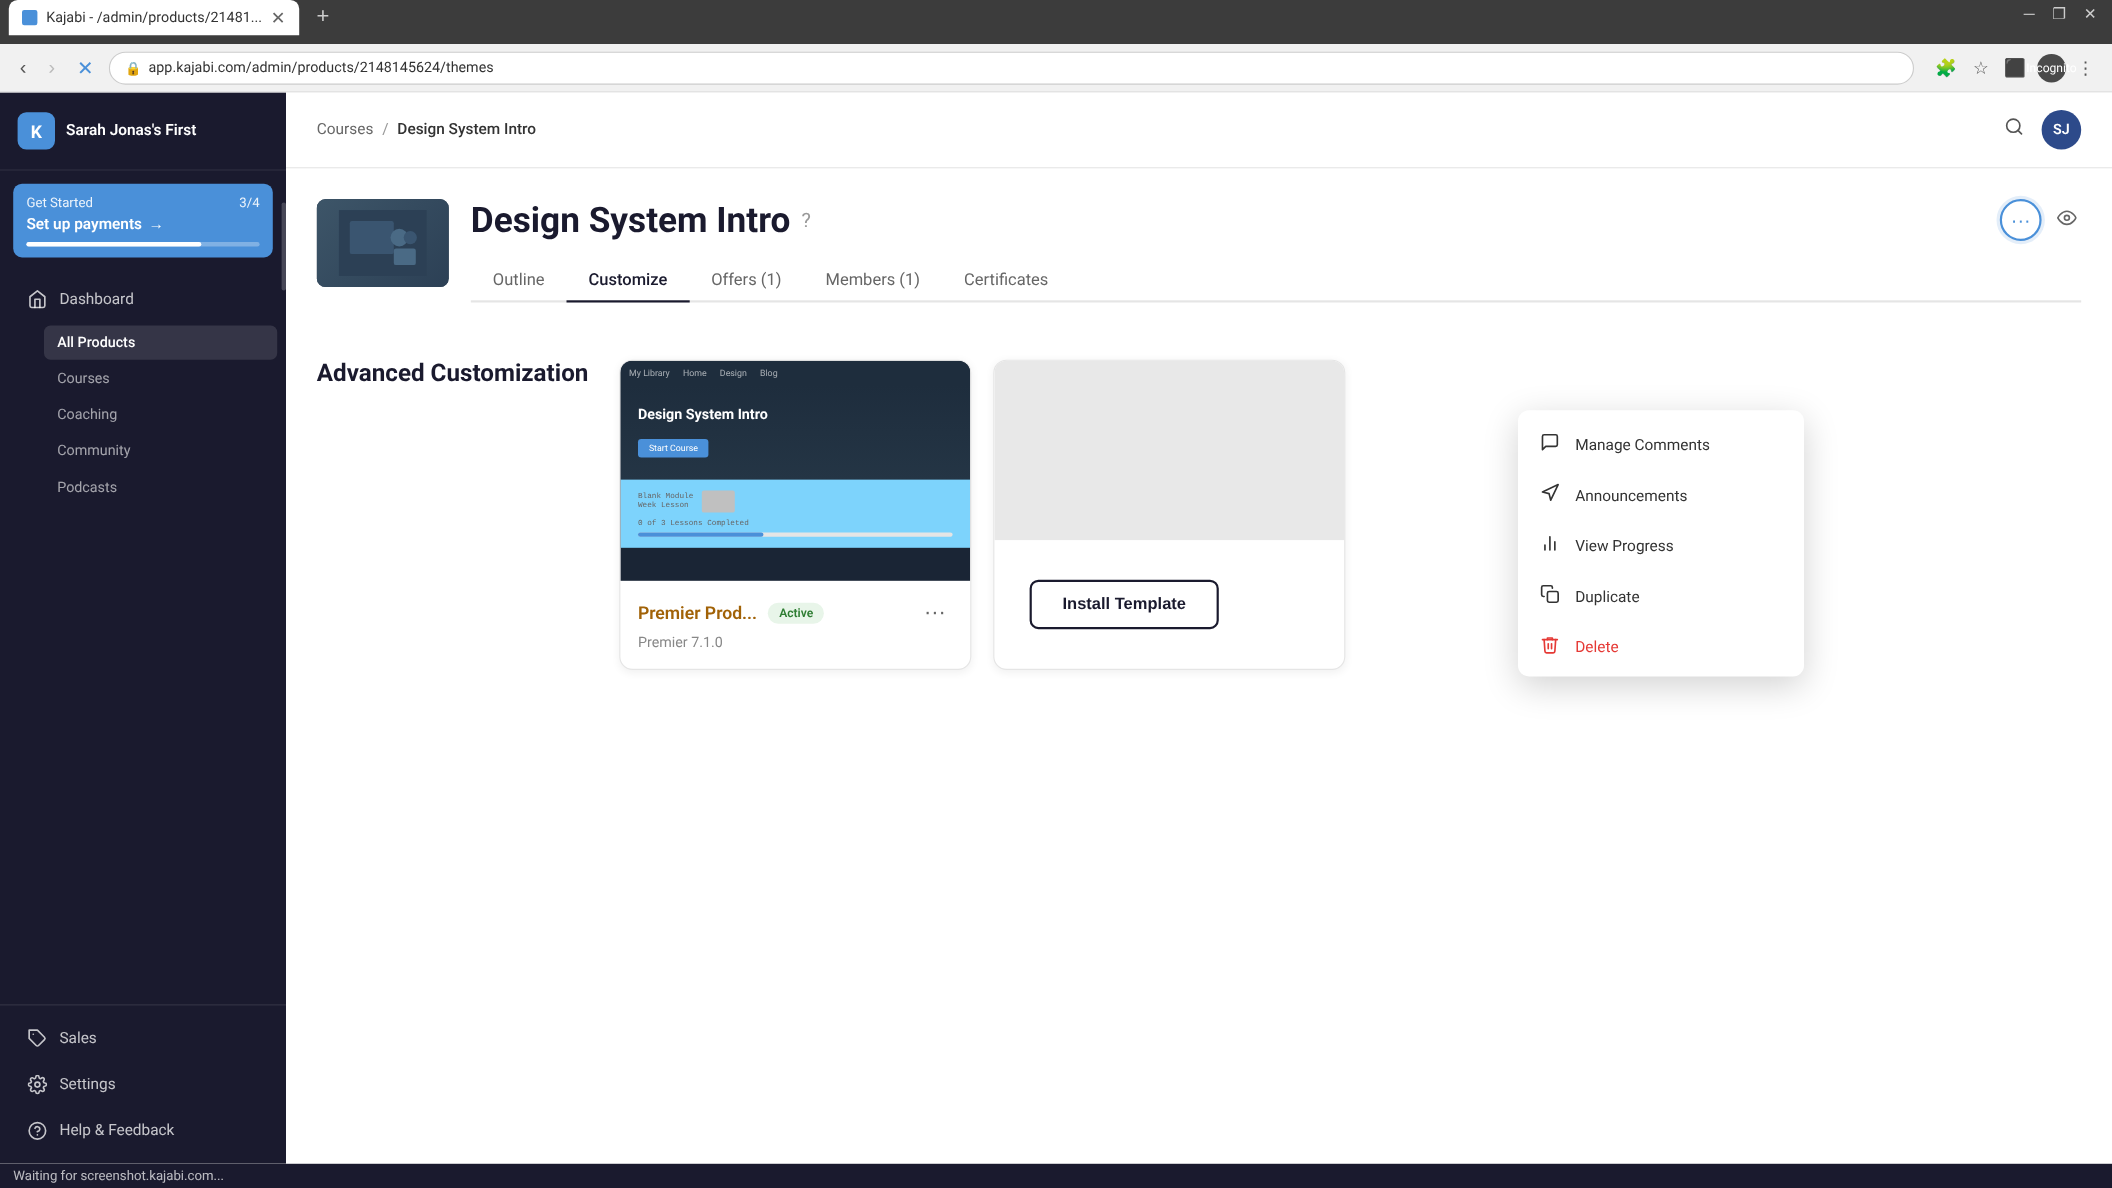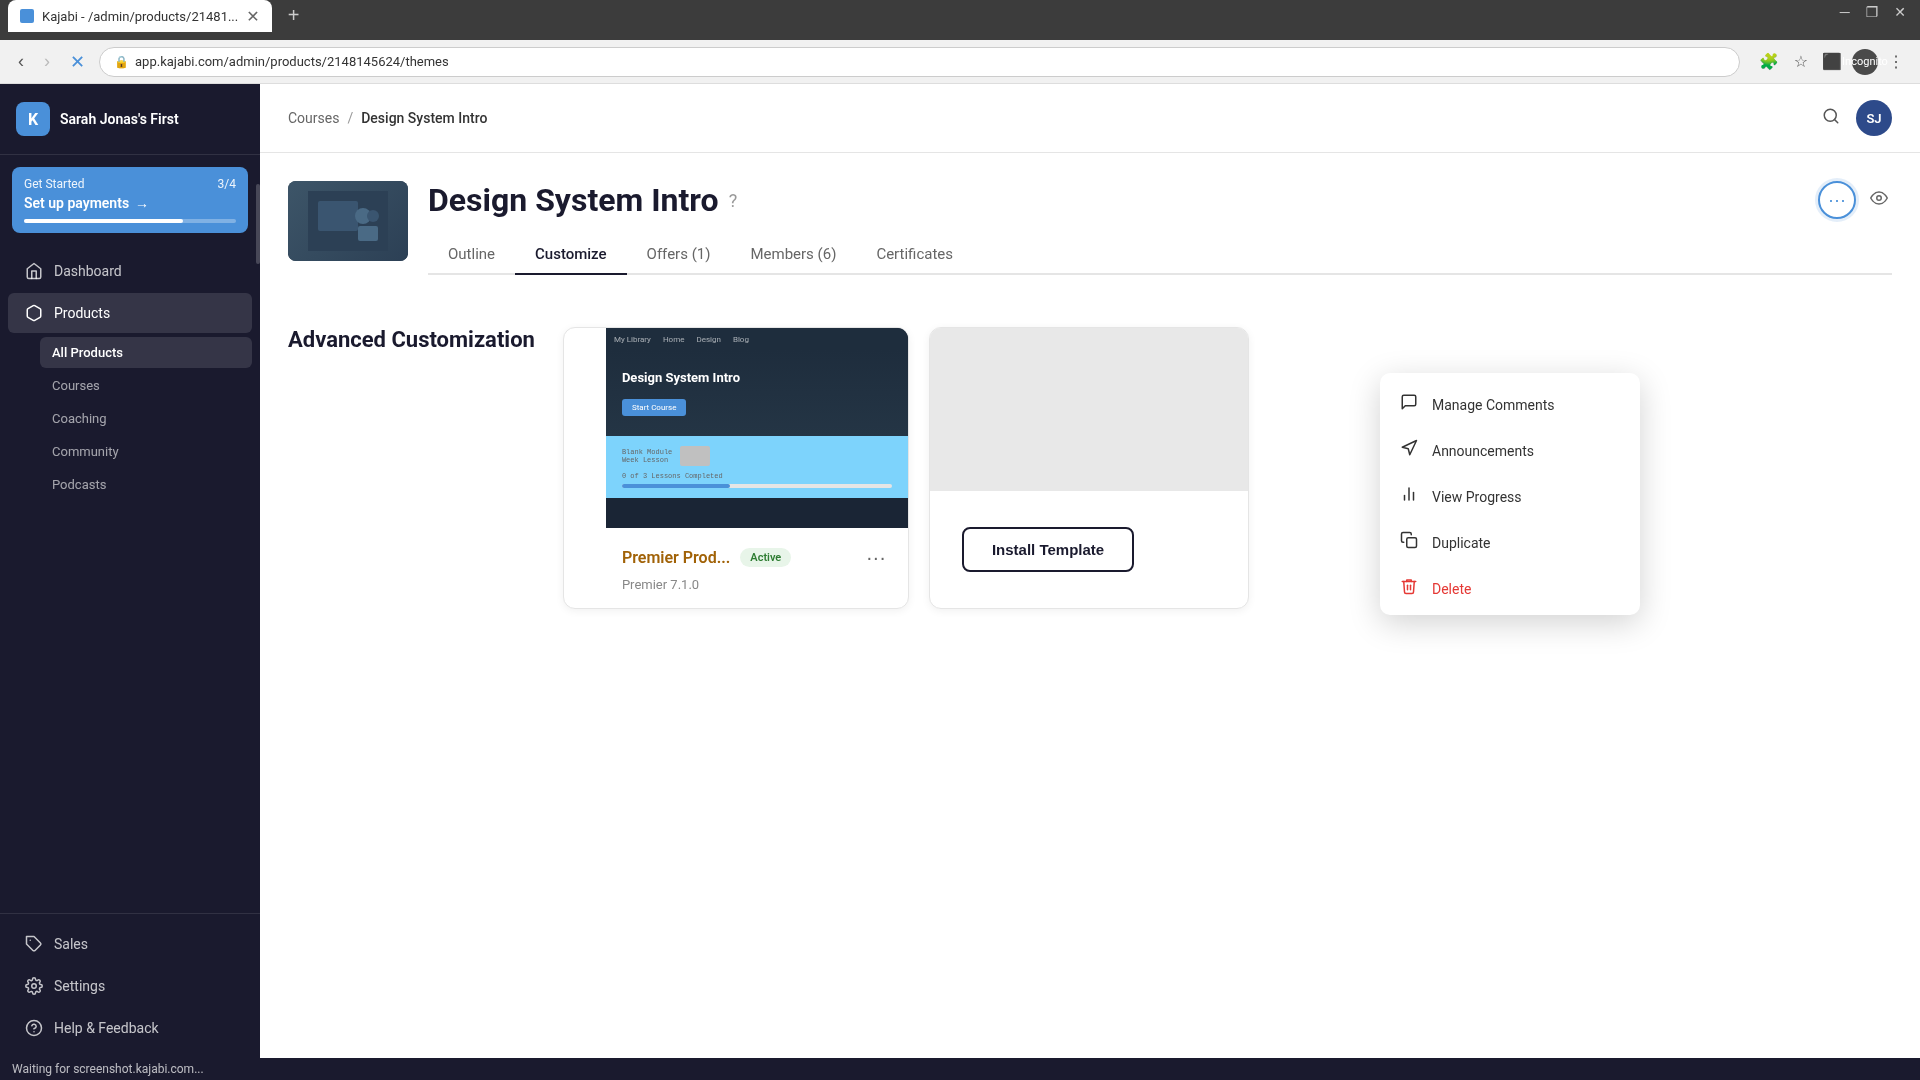--- a/index.html
+++ b/index.html
@@ -76,21 +76,21 @@
     .tab.active { color: #1a1a2e; border-bottom-color: #1a1a2e; font-weight: 500; }
 
     
     .customization-layout { display: flex; gap: 28px; align-items: flex-start; }
     .customization-info { max-width: 300px; flex-shrink: 0; }
     .section-title { font-size: 22px; font-weight: 700; color: #1a1a2e; margin-bottom: 12px; }
     .section-desc { font-size: 14px; color: #666; line-height: 1.6; }
 
     
     .templates-area { display: flex; gap: 20px; flex: 1; }
-    .template-card { background: white; border: 1px solid #e5e5e5; border-radius: 12px; overflow: hidden; width: 346px; flex-shrink: 0; box-shadow: 0 2px 8px rgba(0,0,0,0.06); padding-left: 42px; }
+    .template-card { background: white; border: 1px solid #e5e5e5; border-radius: 12px; overflow: hidden; width: 320px; flex-shrink: 0; box-shadow: 0 2px 8px rgba(0,0,0,0.06); }
     .template-preview { width: 100%; height: 200px; background: #1a2535; position: relative; overflow: hidden; }
     .preview-mock { width: 100%; height: 100%; position: relative; }
     .preview-nav-bar { background: #1e2d3d; height: 22px; display: flex; align-items: center; padding: 0 8px; gap: 12px; }
     .preview-nav-item { color: rgba(255,255,255,0.6); font-size: 8px; }
     .preview-hero { background: linear-gradient(180deg, #1e2d3d 0%, #243545 100%); padding: 20px 16px; }
     .preview-hero-title { color: white; font-size: 13px; font-weight: 700; margin-bottom: 10px; }
     .preview-hero-btn { background: #4a90d9; color: white; font-size: 8px; padding: 4px 10px; border-radius: 3px; display: inline-block; }
     .preview-modules { background: #7dd3fc; padding: 10px 16px; font-family: Liberation Mono, monospace; }
     .preview-module-row { display: flex; align-items: center; gap: 8px; margin-bottom: 6px; }
     .preview-module-text { font-size: 7px; color: #666; flex: 1; }
@@ -182,28 +182,20 @@
     <div class="nav-section">
       <div class="nav-item">
         <div class="nav-icon">
           <svg class="icon-svg" viewBox="0 0 24 24">
               <path d="M3 9l9-7 9 7v11a2 2 0 01-2 2H5a2 2 0 01-2-2z"></path>
               <polyline points="9,22 9,12 15,12 15,22"></polyline>
             </svg>
         </div>
         <span>Dashboard</span>
       </div>
-      <div class="nav-item active">
-        <div class="nav-icon">
-          <svg class="icon-svg" viewBox="0 0 24 24">
-              <path d="M21 16V8a2 2 0 00-1-1.73l-7-4a2 2 0 00-2 0l-7 4A2 2 0 003 8v8a2 2 0 001 1.73l7 4a2 2 0 002 0l7-4A2 2 0 0021 16z"></path>
-            </svg>
-        </div>
-        <span>Products</span>
-      </div>
     </div>
 
     <div class="sub-nav">
       <span class="sub-nav-item active">All Products</span>
       <span class="sub-nav-item">Courses</span>
       <span class="sub-nav-item">Coaching</span>
       <span class="sub-nav-item">Community</span>
       <span class="sub-nav-item">Podcasts</span>
     </div>
 
@@ -294,21 +286,21 @@
         <div class="product-info">
           <div class="product-title-row">
             <h1 class="product-title">Design System Intro</h1>
             <span class="help-icon">?</span>
           </div>
 
           <div class="tabs">
             <div class="tab">Outline</div>
             <div class="tab active">Customize</div>
             <div class="tab">Offers (1)</div>
-            <div class="tab">Members (6)</div>
+            <div class="tab">Members (1)</div>
             <div class="tab">Certificates</div>
           </div>
         </div>
       </div>
 
       <div class="customization-layout">
         <div class="customization-info">
           <h2 class="section-title">Advanced Customization</h2>
         </div>
 

